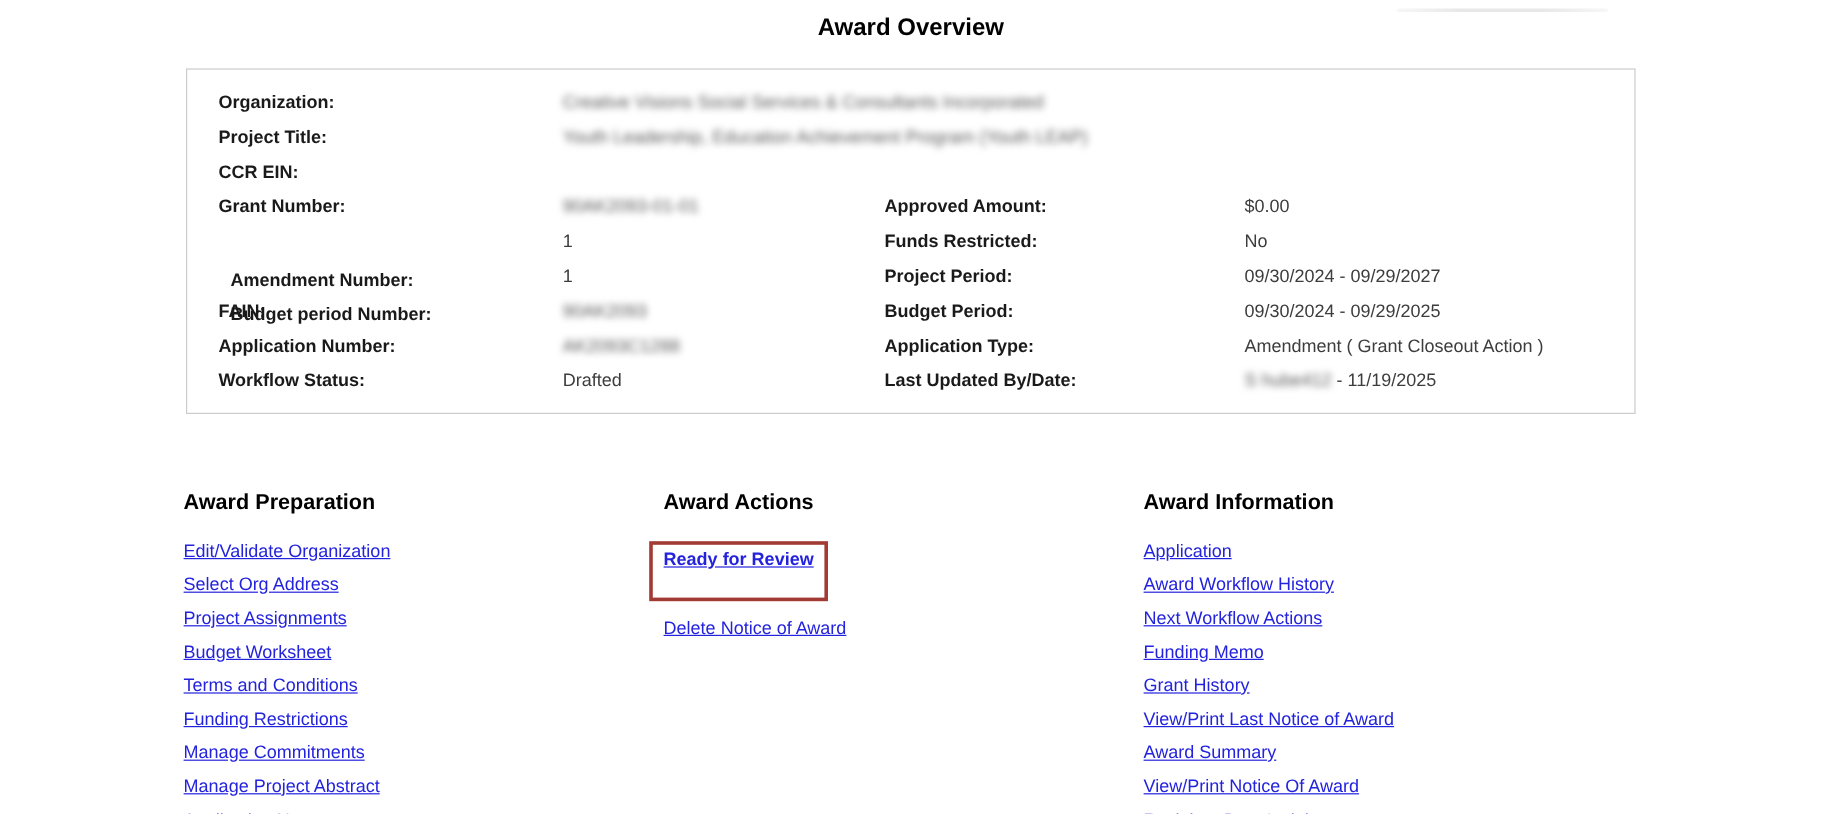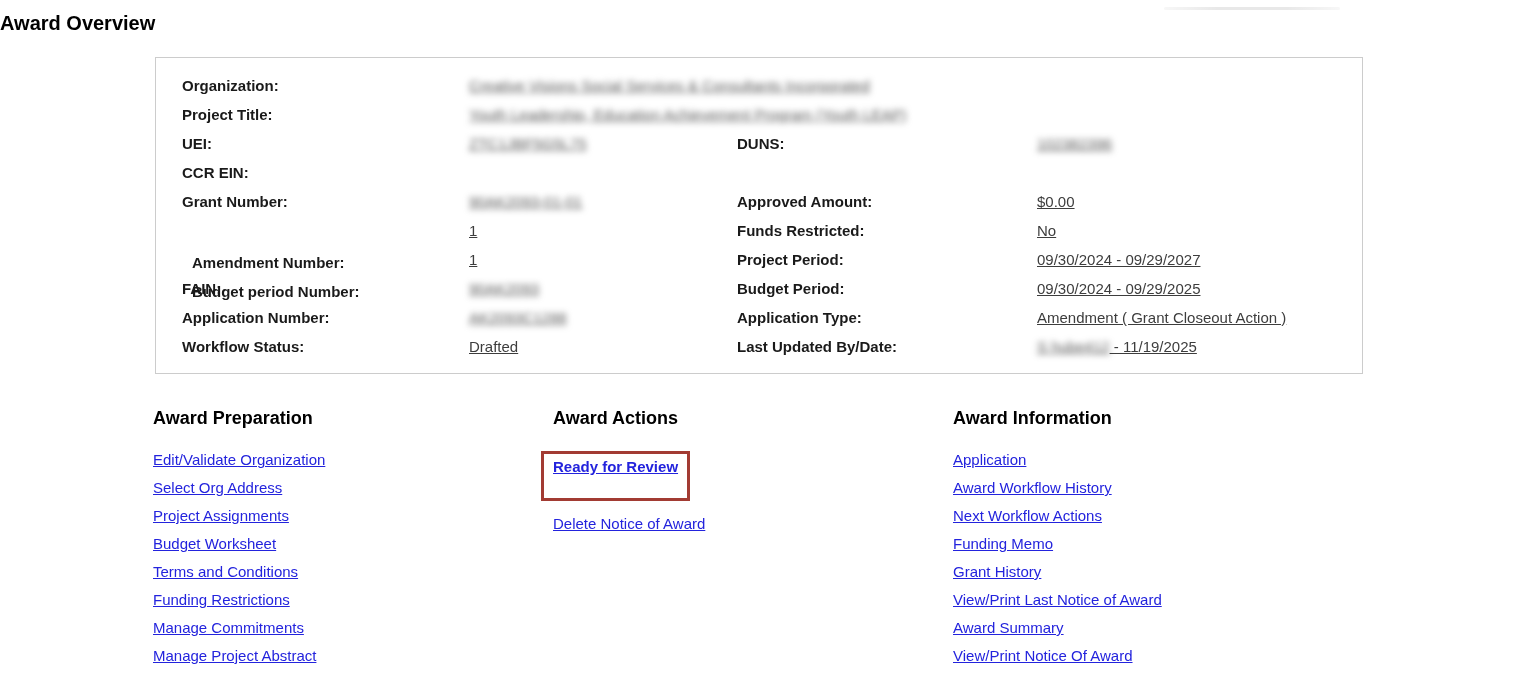--- a/index.html
+++ b/index.html
@@ -14,39 +14,39 @@
   body{position:relative;font-family:"Liberation Sans",sans-serif;color:var(--label);}
 
   .faint-remnant{
     position:absolute;left:1164px;top:7px;width:176px;height:3px;
     border-radius:3px;
     background:linear-gradient(to right, rgba(0,0,0,0.03), rgba(0,0,0,0.09) 30%, rgba(0,0,0,0.09) 70%, rgba(0,0,0,0.03));
   }
 
   .page-title{
     position:absolute;top:12px;left:0;width:1518px;
-    font-size:20px;font-weight:bold;color:#000;
+    text-align:center;font-size:20px;font-weight:bold;color:#000;
   }
 
   .overview-table{
     position:absolute;left:155px;top:57px;width:1208px;
     border:1px solid var(--border);
     padding:13px 0 12px 16px;
     background:#fff;
   }
   .ov-row{
     display:grid;
     grid-template-columns:287px 268px 300px 1fr;
     height:29px;line-height:29px;
     padding-left:10px;
     font-size:15px;
   }
   .ov-label{font-weight:bold;color:var(--label);white-space:nowrap;}
   .ov-label.indent{padding-left:10px;margin-top:32px;}
-  .ov-value{color:var(--value);white-space:nowrap;text-decoration:underline;}
+  .ov-value{color:var(--value);white-space:nowrap;}
   .ov-value.span2{grid-column:2 / 5;}
   .redacted{
     color:#5a5a5a;
     filter:blur(3px);
     user-select:none;
   }
 
   .sections{position:absolute;left:0;top:408px;width:1233px;height:270px;}
   .section-col{position:absolute;top:0;width:390px;}
   .section-col h2{font-size:18px;font-weight:bold;color:#000;margin-bottom:22px;}
@@ -76,26 +76,20 @@
 <h1 class="page-title">Award Overview</h1>
 
 <div class="overview-table" id="ov-table">
     <div class="ov-row">
       <div class="ov-label">Organization:</div>
       <div class="ov-value span2 redacted">Creative Visions Social Services &amp; Consultants Incorporated</div>
     </div>
     <div class="ov-row">
       <div class="ov-label">Project Title:</div>
       <div class="ov-value span2 redacted">Youth Leadership, Education Achievement Program  (Youth LEAP)</div>
-    </div>
-    <div class="ov-row">
-      <div class="ov-label">UEI:</div>
-      <div class="ov-value redacted">ZTC1JBF5G5L75</div>
-      <div class="ov-label">DUNS:</div>
-      <div class="ov-value"><span class="redacted">102382396</span></div>
     </div>
     <div class="ov-row">
       <div class="ov-label">CCR EIN:</div>
       <div class="ov-value"></div>
       <div class="ov-label"></div>
       <div class="ov-value"></div>
     </div>
     <div class="ov-row">
       <div class="ov-label">Grant Number:</div>
       <div class="ov-value redacted">90AK2093-01-01</div>

